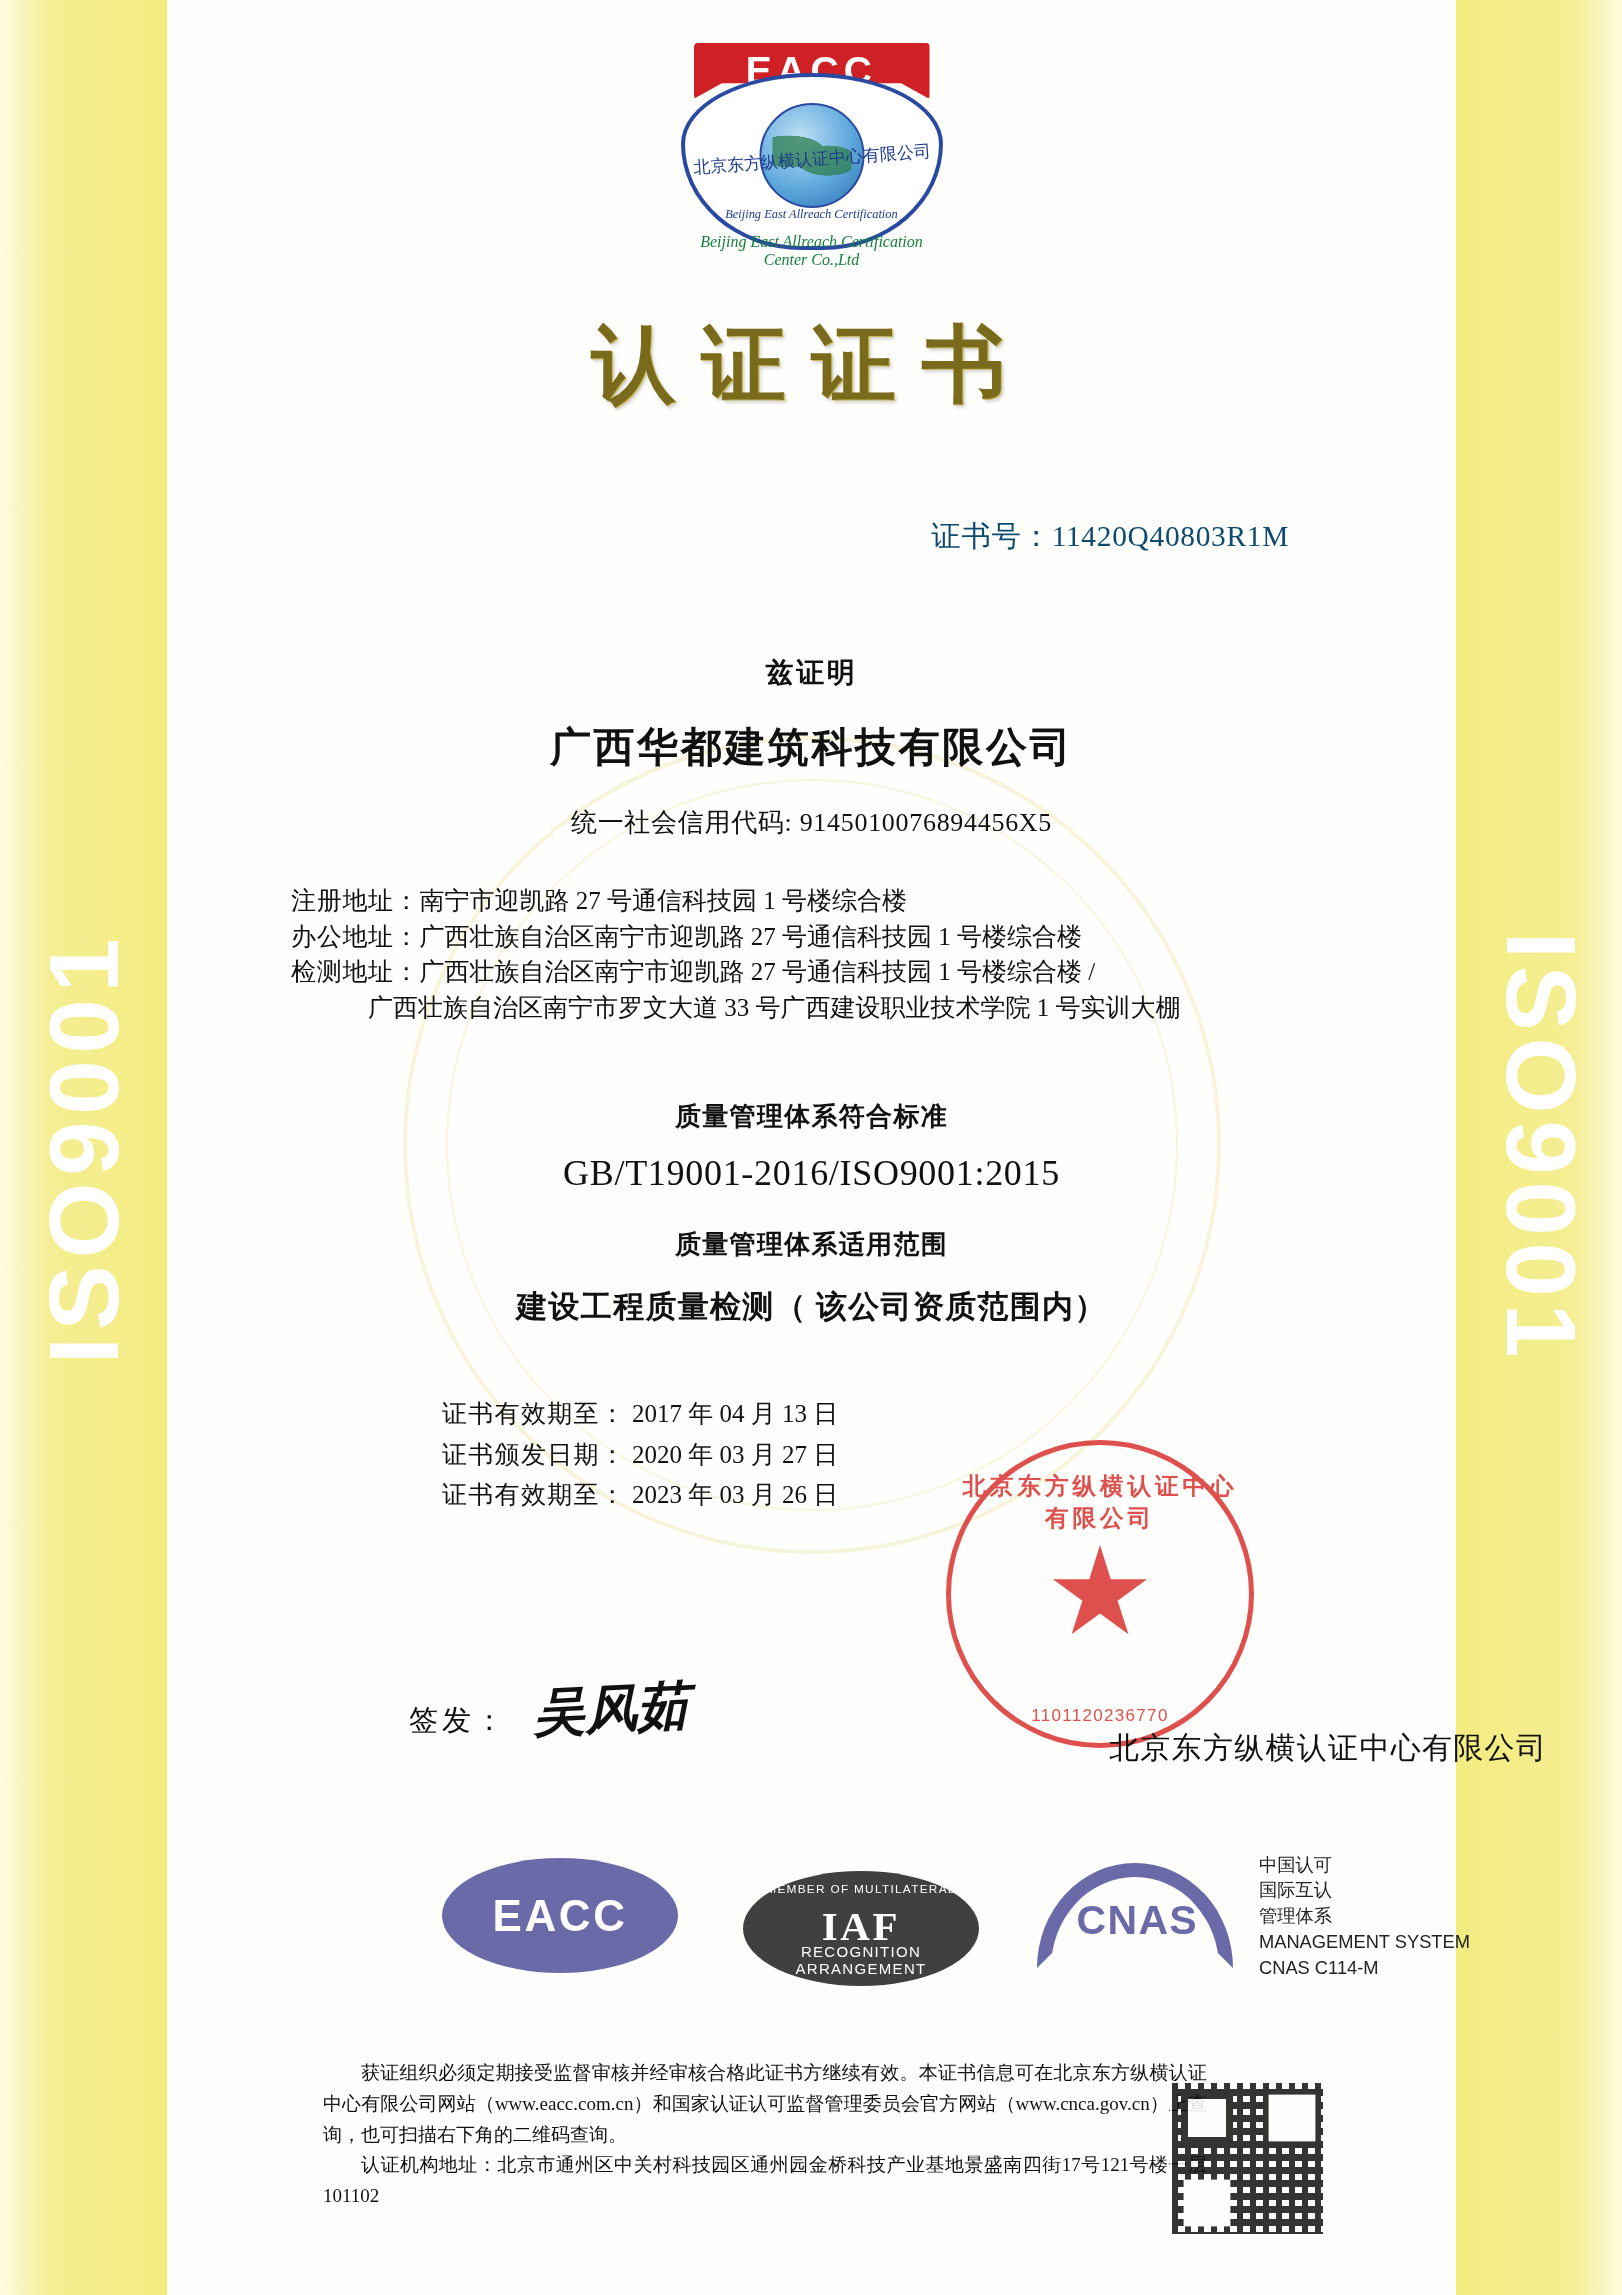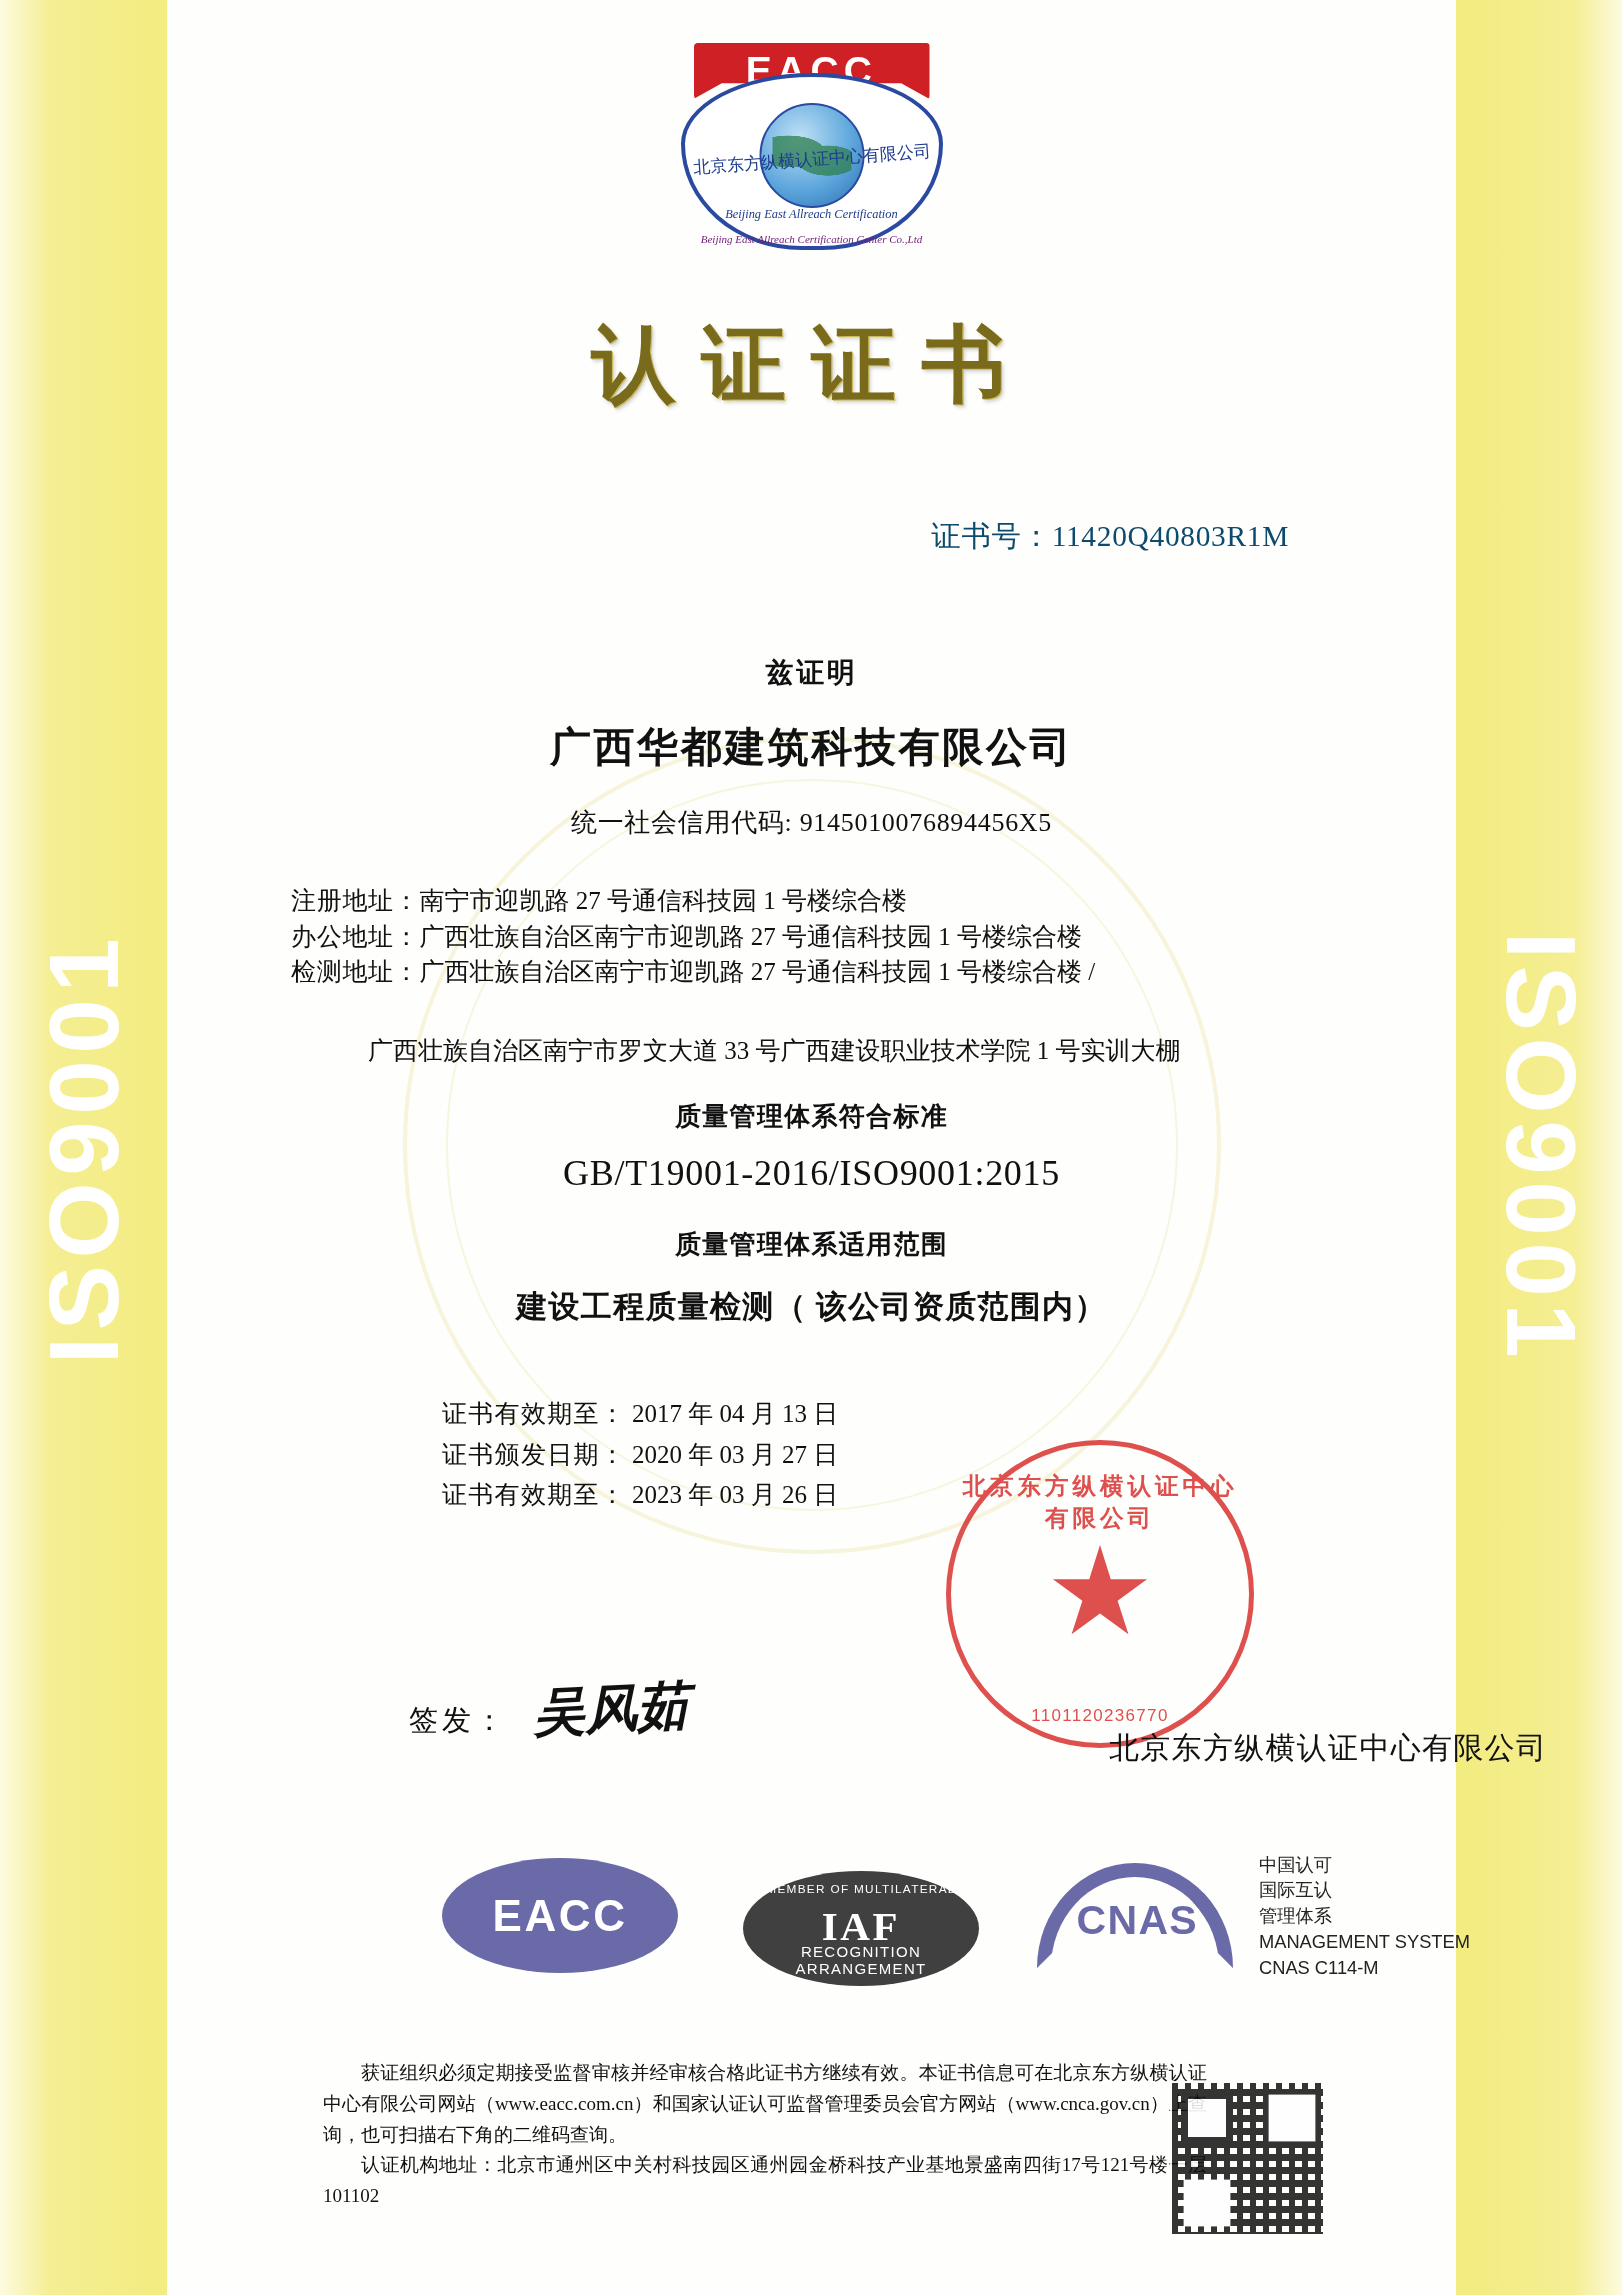--- a/index.html
+++ b/index.html
@@ -146,22 +146,22 @@
     top: 130px;
     font-size: 12.4px;
     color: #1e3c8c;
     font-style: italic;
     font-family: "Liberation Serif", serif;
   }
   .logo-en2 {
     position: absolute;
     left: 0; right: 0;
     top: 156px;
-    font-size: 11px;
-    color: #701a75;
+    font-size: 16px;
+    color: #15803d;
     font-style: italic;
     font-family: "Liberation Serif", serif;
   }
 
   
   .cert-title {
     position: absolute;
     left: 0; right: 0;
     top: 308px;
     text-align: center;
@@ -207,21 +207,21 @@
     position: absolute;
     left: 124px;
     top: 883px;
     width: 1060px;
     font-size: 25px;
     color: #111;
     line-height: 1.42;
   }
   .addr-row { white-space: nowrap; }
   .addr-row .lbl { letter-spacing: 0.7px; }
-  .addr-cont { padding-left: 77px; white-space: nowrap; margin-top: 43px; }
+  .addr-cont { padding-left: 77px; white-space: nowrap; }
 
   .std-label { top: 1099px; font-size: 26px; font-weight: bold; letter-spacing: 1.3px; }
   .std-value {
     top: 1152px;
     font-size: 36px;
     letter-spacing: 0.7px;
     color: #111;
   }
   .scope-label { top: 1227px; font-size: 26px; font-weight: bold; letter-spacing: 1.3px; }
   .scope-value {

